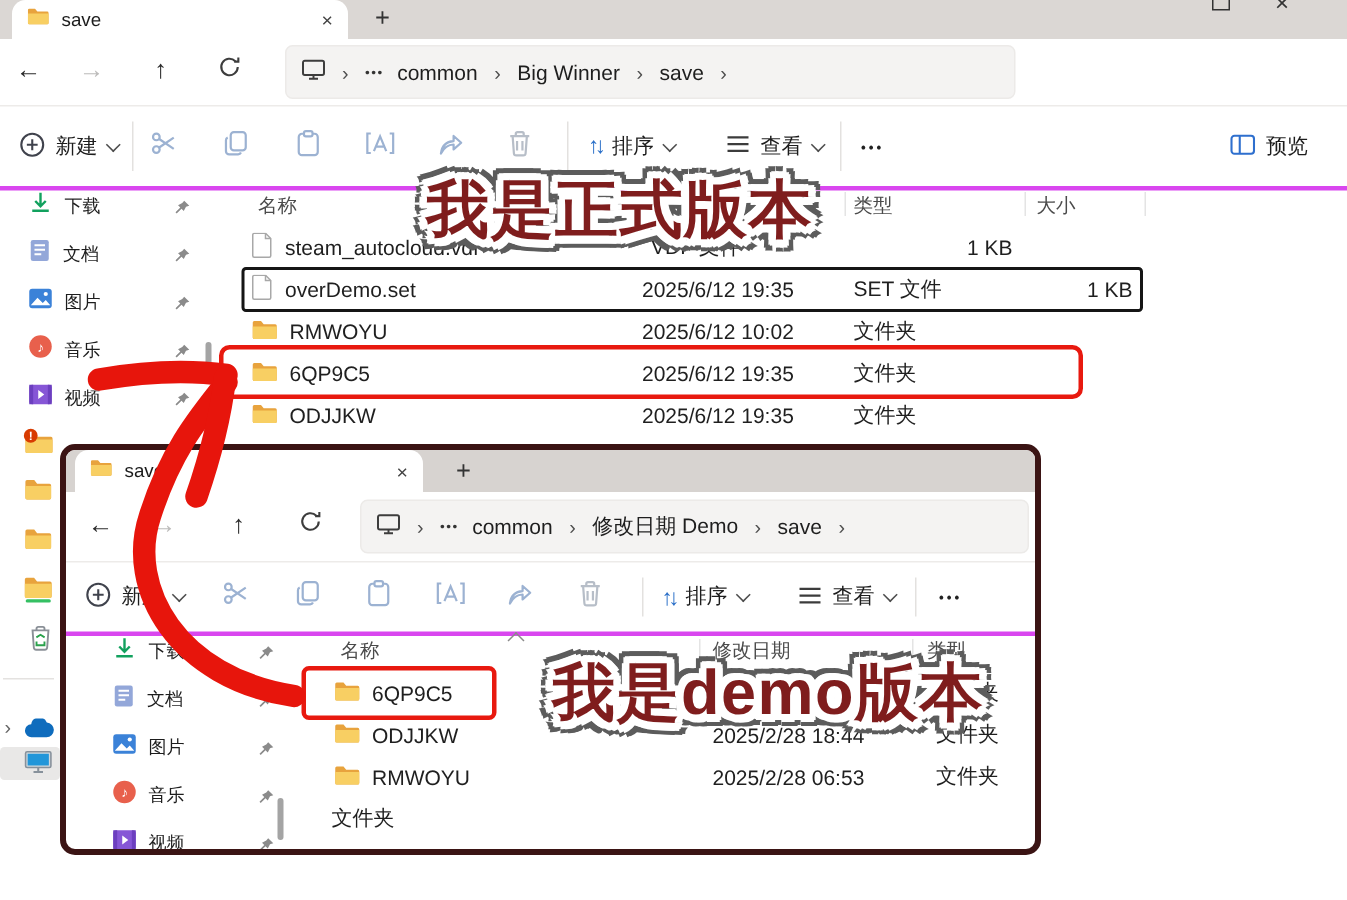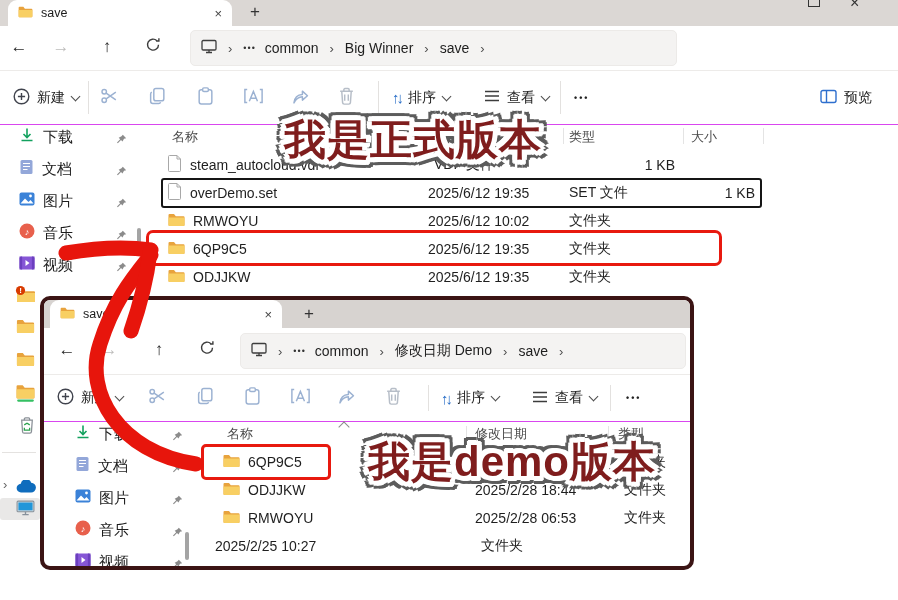--- a/index.html
+++ b/index.html
@@ -20,31 +20,31 @@
   .navbtn{position:absolute;font-size:17px;color:#2b2b2b;width:26px;text-align:center;top:50%;transform:translateY(-54%);}
   .navbtn.dis{color:#bdbcbb;}
   .crumbbar{position:absolute;top:4px;height:36px;background:#f4f3f2;border:1px solid #eceae8;border-radius:5px;display:flex;align-items:center;padding:0 10px;box-sizing:border-box;gap:9px;font-size:14px;color:#1e1e1e;}
   .crumbseg{display:flex;align-items:center;gap:9px;}
   .crumb{white-space:nowrap;}
   .crumb-chev{font-size:13px;color:#4f4f4f;padding:0 2px;}
   .crumb-more{font-size:9px;letter-spacing:1px;color:#333;}
   .searchbox{position:absolute;top:4px;height:36px;background:#f4f3f2;border:1px solid #eceae8;border-radius:5px;display:flex;align-items:center;padding:0 10px;box-sizing:border-box;}
   .searchbox input{flex:1;border:none;background:transparent;outline:none;font-size:13.5px;color:#333;font-family:inherit;min-width:0;}
   .searchbox input::placeholder{color:#767676;}
-  .toolbar{position:absolute;left:0;right:0;background:#fff;border-top:1px solid #edebe9;border-bottom:1px solid #d946ef;}
+  .toolbar{position:absolute;left:0;right:0;background:#fff;border-top:1px solid #edebe9;border-bottom:3px solid #d946ef;}
   .tbtn{position:absolute;top:50%;transform:translateY(-50%);display:flex;align-items:center;gap:7px;font-size:14px;color:#1d1d1d;}
   .tico{position:absolute;top:50%;transform:translateY(-50%);}
   .tdiv{position:absolute;top:10px;bottom:10px;width:1px;background:#e3e1df;}
   .chev{display:inline-block;width:6px;height:6px;border-right:1.5px solid #4c4c4c;border-bottom:1.5px solid #4c4c4c;transform:rotate(45deg);margin-bottom:3px;}
   .sortglyph{font-size:15px;color:#2a6fc8;letter-spacing:-3px;font-weight:bold;}
   .more-dots{font-size:9px;letter-spacing:2px;color:#222;font-weight:bold;}
   
   .sidebar{position:absolute;}
   .sbitem{position:relative;height:32px;display:flex;align-items:center;gap:8px;padding-left:7px;width:150px;}
-  .sblb{font-size:15px;color:#1d1d1d;}
+  .sblb{font-size:12px;color:#1d1d1d;}
   .sbpin{position:absolute;left:104px;top:10px;}
   .scrollthumb{position:absolute;width:4px;background:#a4a4a4;border-radius:2px;}
   
   .filelist{position:absolute;}
   .flrow{display:grid;height:28px;align-items:center;}
   .w1grid{grid-template-columns:268px 135px 120px 80px;}
   .w2grid{grid-template-columns:260px 143px 72px;}
   .cell{font-size:14px;color:#1f1f1f;white-space:nowrap;overflow:hidden;}
   .cell-name{display:flex;align-items:center;gap:8px;padding-left:8px;font-size:14px;}
   .cell-type{padding-left:6px;}
@@ -526,21 +526,20 @@
               <span><svg width="17" height="14" viewBox="0 0 17 14">
                   <path d="M.5 2 Q.5 1 1.5 1 H6 l1.8 2.2 H15.5 Q16.5 3.2 16.5 4.2 V12 Q16.5 13 15.5 13 H1.5 Q.5 13 .5 12 Z" fill="#e8a33d"></path>
                   <path d="M.5 4.6 H16.5 V12 Q16.5 13 15.5 13 H1.5 Q.5 13 .5 12 Z" fill="#f8cf63"></path>
                 </svg></span>
               <span>RMWOYU</span>
             </div>
             <div class="cell">2025/2/28 06:53</div>
             <div class="cell cell-type">文件夹</div>
           </div>
           <div class="flrow w2grid">
-            <div class="cell">2025/2/25 10:27</div>
             <div class="cell cell-type">文件夹</div>
           </div>
         </div>
     </div>
     <div class="colsep" style="left:422px;top:126px;"></div>
     <div class="colsep" style="left:564px;top:126px;"></div>
   </section>
 
   <div class="anno-box" style="left:201px;top:444px;width:130px;height:36px;border:3px solid #e8190f;border-radius:5px;z-index:15;"></div>
   <div class="overlay-text" style="left:368px;top:434px;font-size:42px;z-index:16;">我是demo版本</div>

